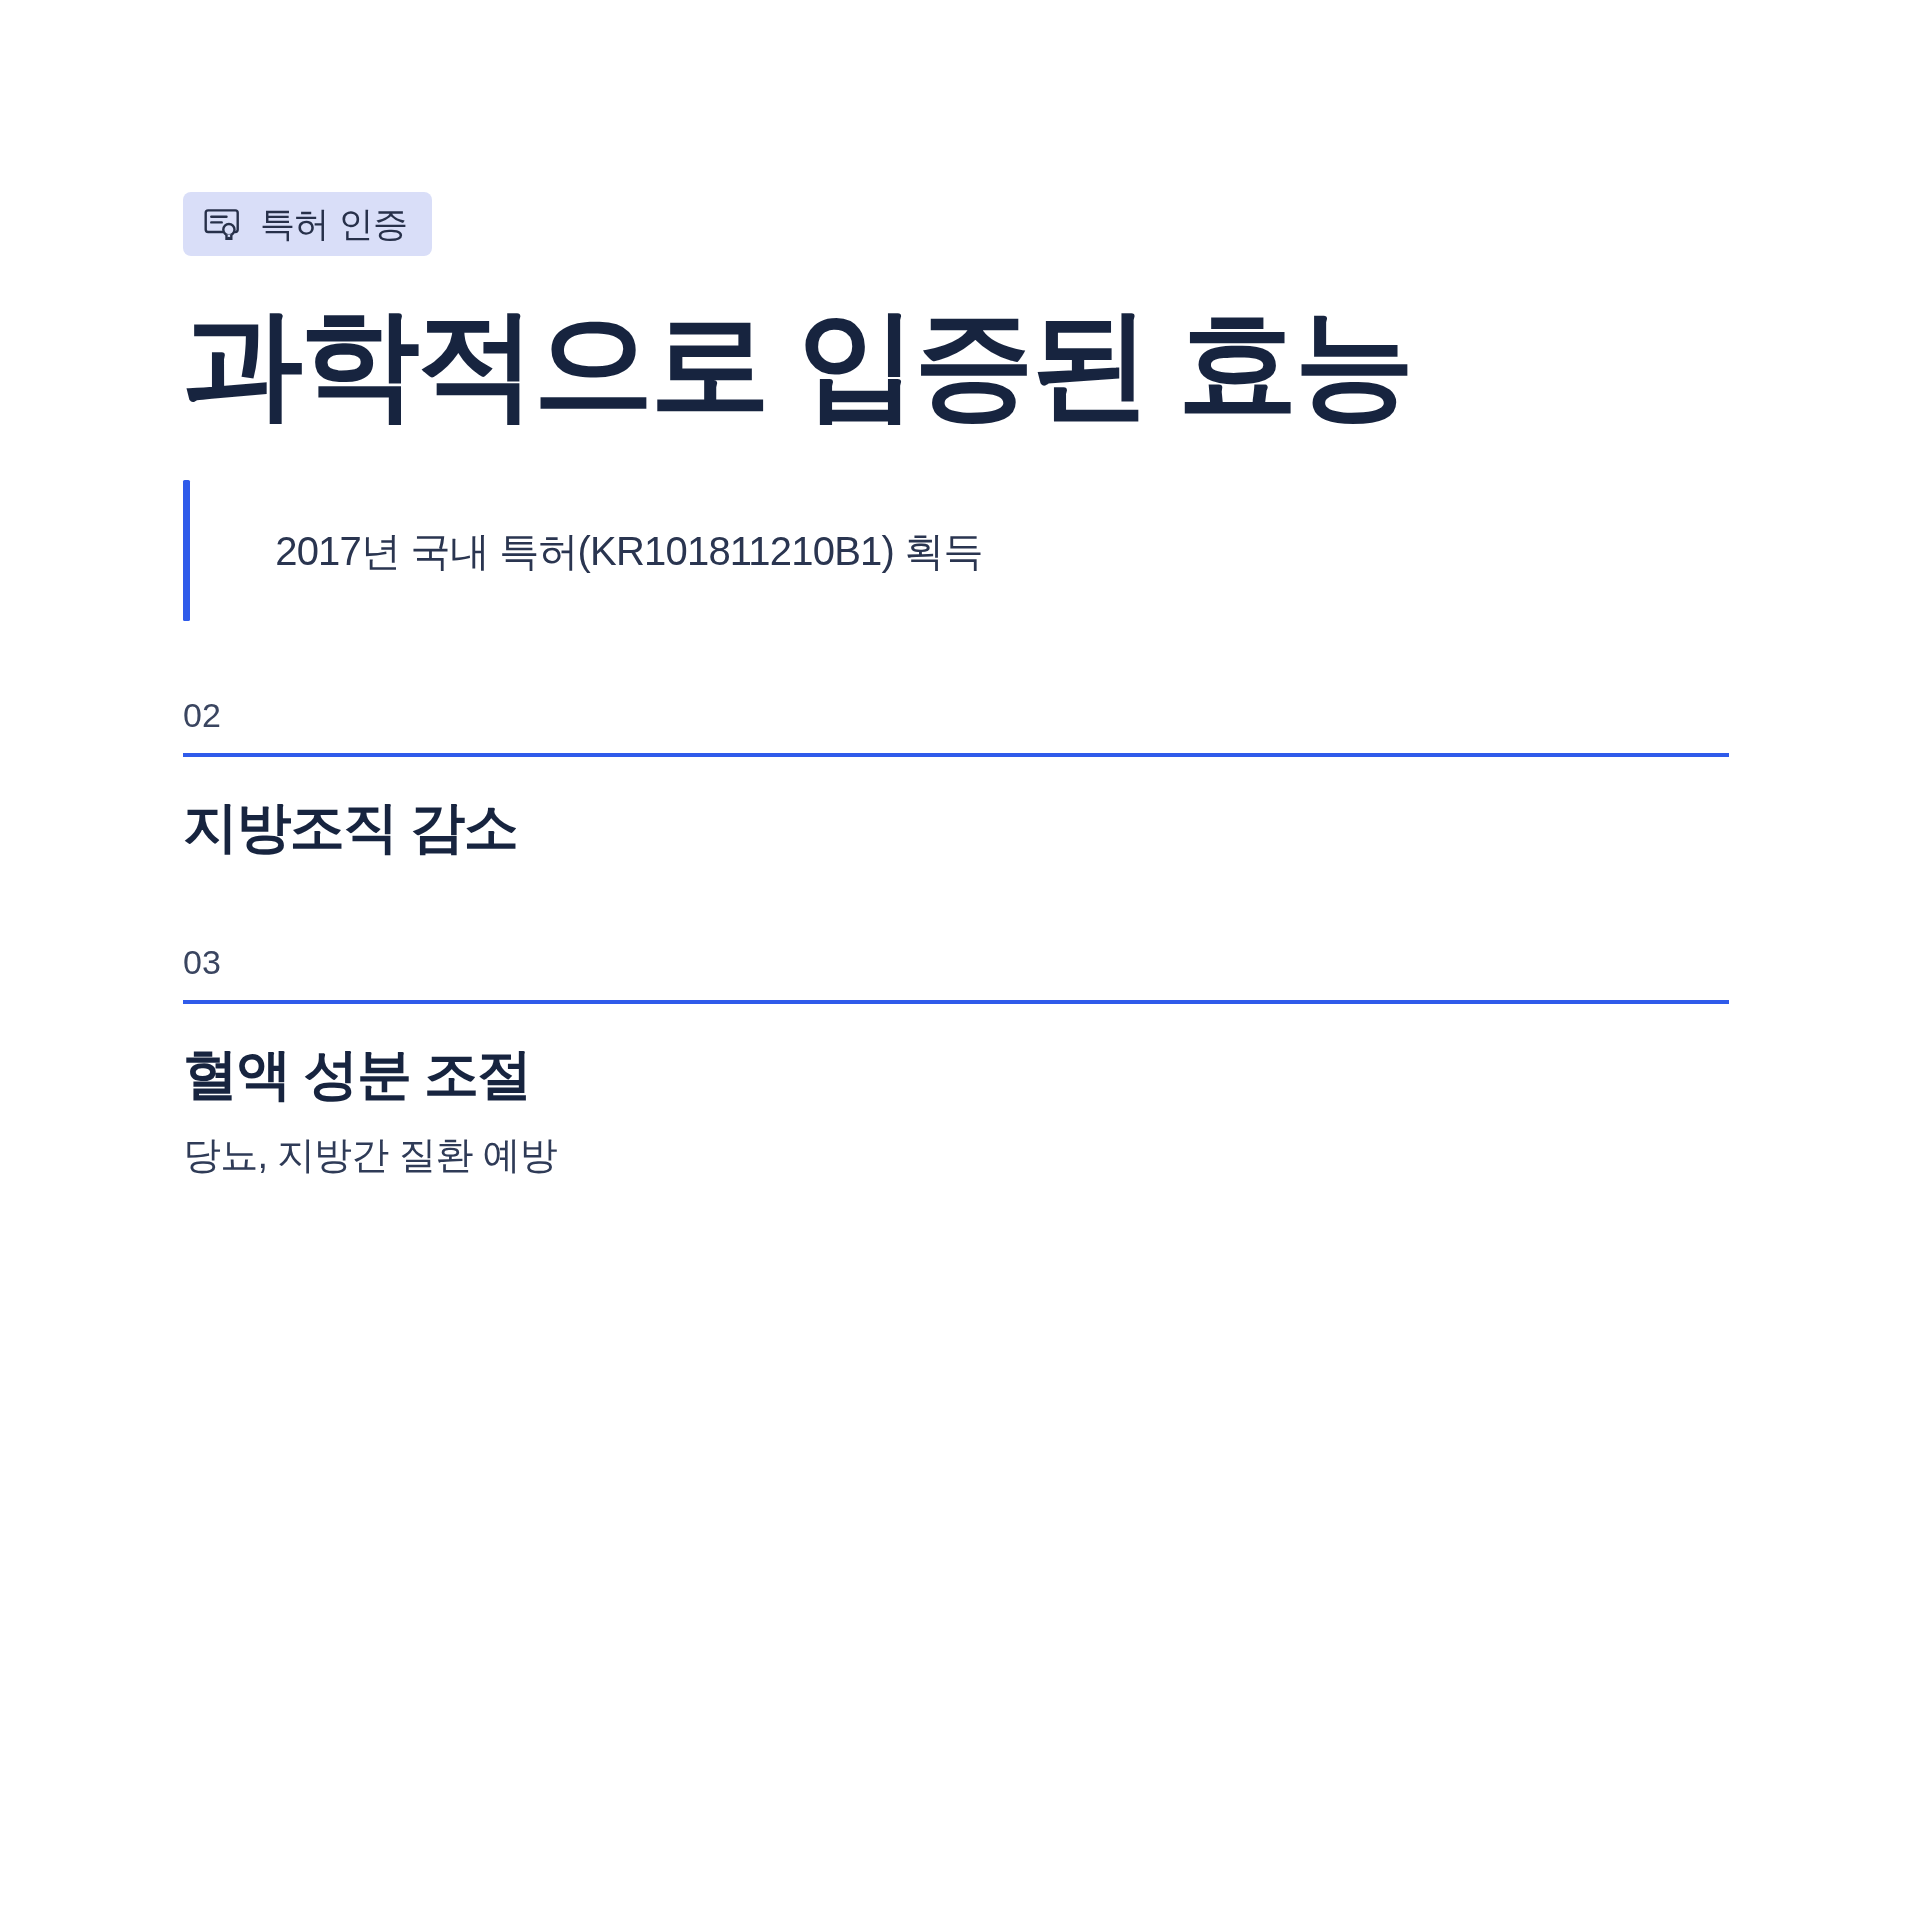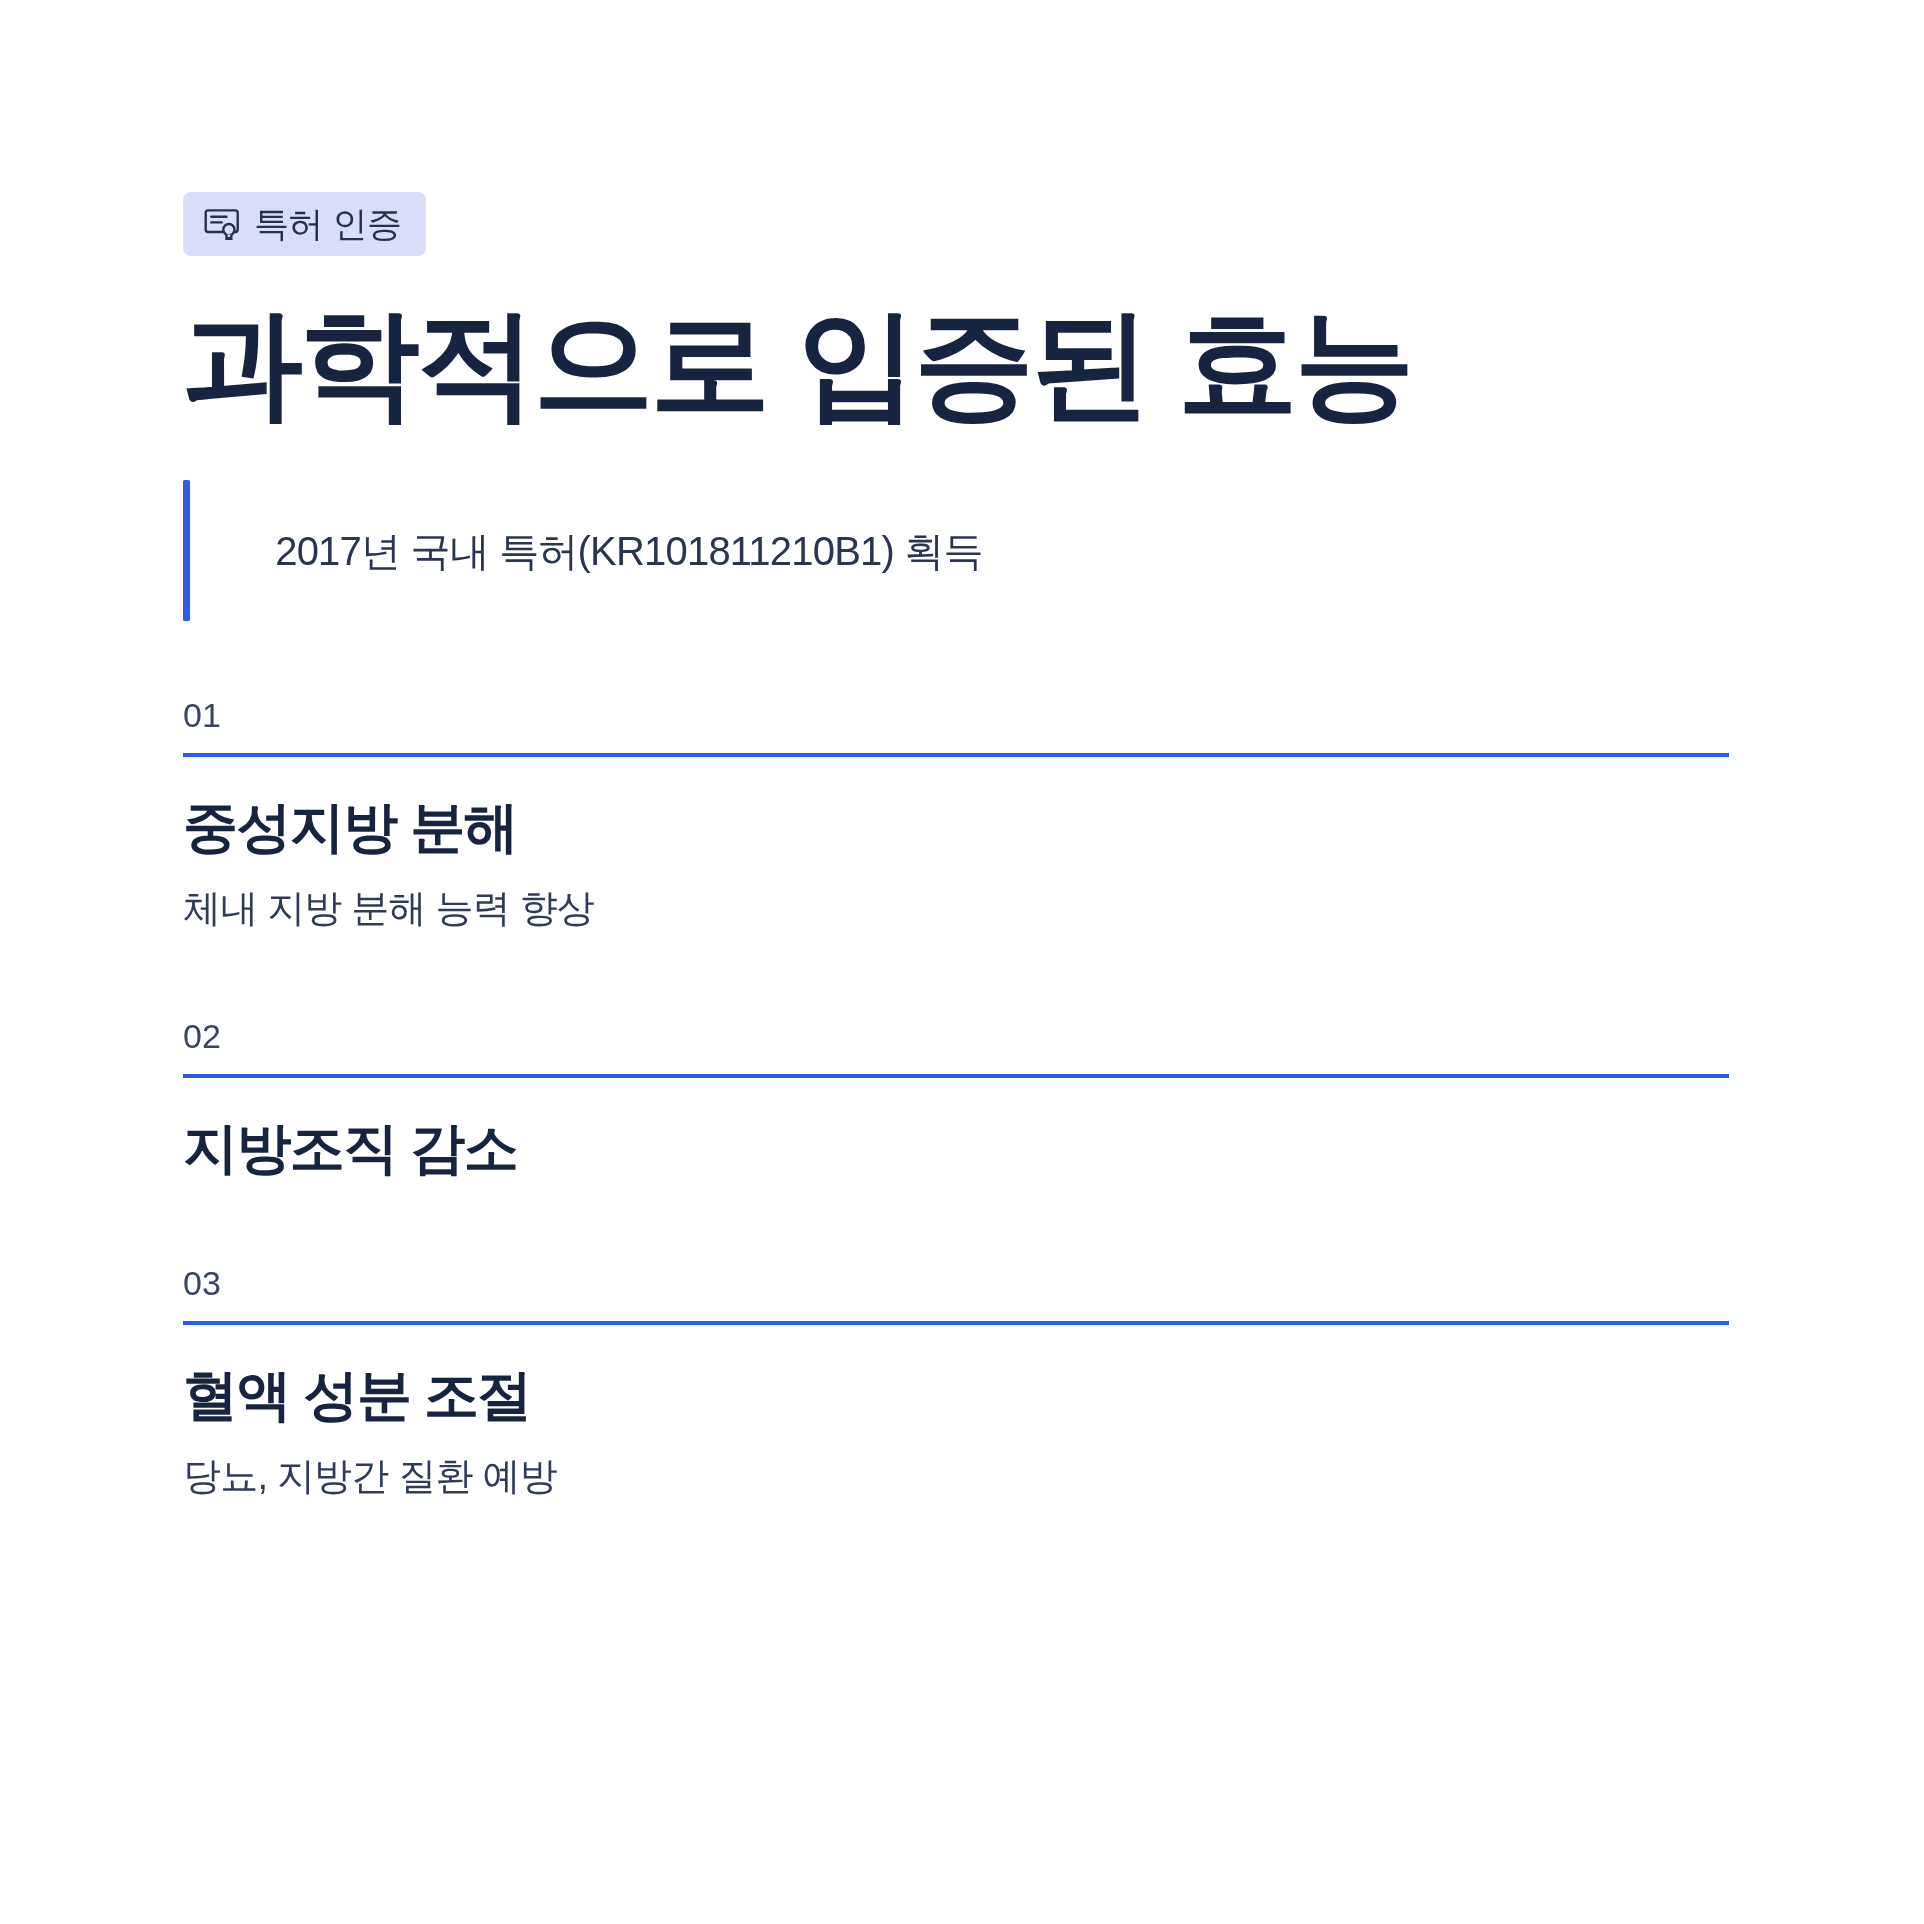--- a/index.html
+++ b/index.html
@@ -30,21 +30,21 @@
     position: absolute;
     left: 183px;
     top: 192px;
     width: 1572px;
   }
 
   
   .badge {
     display: inline-flex;
     align-items: center;
-    gap: 13px;
+    gap: 19px;
     background: #d9def8;
     border-radius: 8px;
     padding: 14.4px 24px 14.4px 21px;
     margin-bottom: 29px;
   }
   .badge-icon {
     display: inline-block;
     width: 37px;
     height: 32px;
     position: relative;
@@ -151,26 +151,20 @@
       <span class="badge-label">특허 인증</span>
     </div>
 
     <h1 class="headline">과학적으로 입증된 효능</h1>
 
     <div class="quote">
       <div class="quote-bar"></div>
       <div class="quote-text">2017년 국내 특허(KR101811210B1) 획득</div>
     </div>
 
-    <div class="item">
-      <div class="item-num">01</div>
-      <div class="item-rule"></div>
-      <div class="item-title">중성지방 분해</div>
-      <div class="item-desc">체내 지방 분해 능력 향상</div>
-    </div>
 
     <div class="item">
       <div class="item-num">02</div>
       <div class="item-rule"></div>
       <div class="item-title">지방조직 감소</div>
     </div>
 
     <div class="item">
       <div class="item-num">03</div>
       <div class="item-rule"></div>

